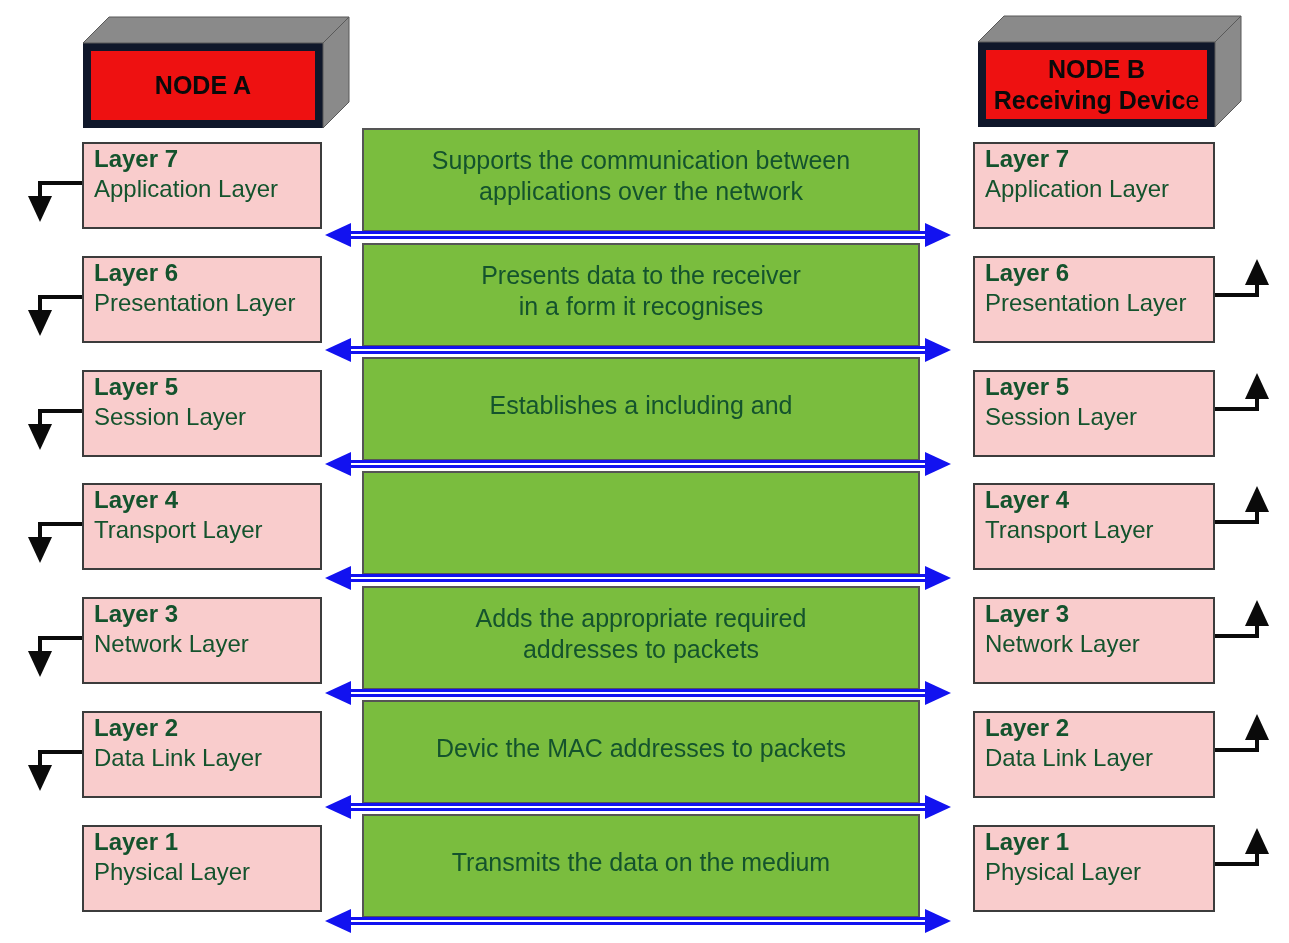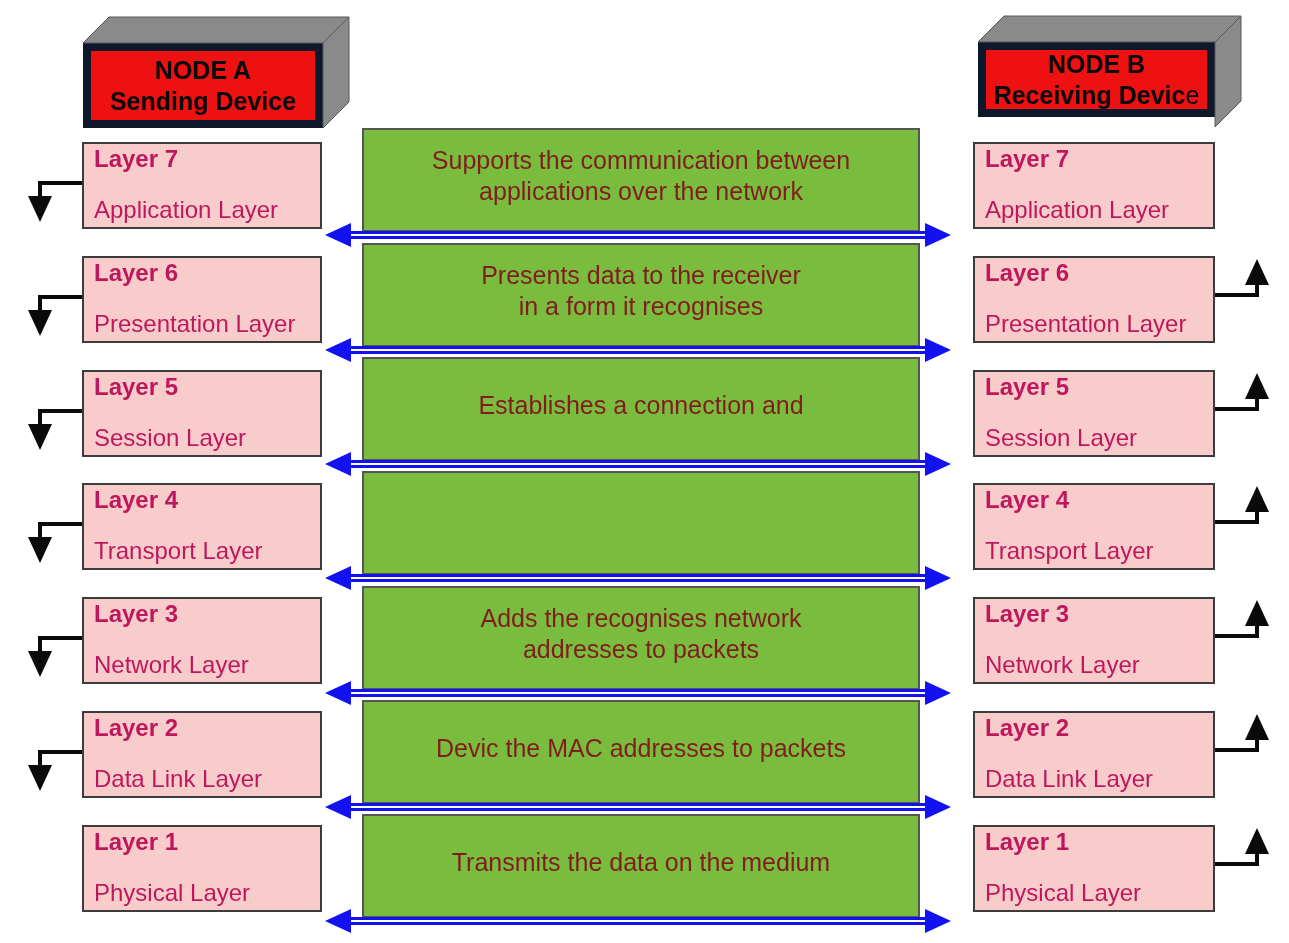--- a/index.html
+++ b/index.html
@@ -15,64 +15,63 @@
     position:absolute;
     background:#ee1111;
     border:8px solid #0f172a;
     box-sizing:border-box;
     display:flex;flex-direction:column;justify-content:center;align-items:center;
     text-align:center;
     font-weight:bold;font-size:25px;line-height:31px;color:#0a0a0a;
     z-index:2;
   }
   #node-a{left:83px;top:43px;width:240px;height:85px;}
-  #node-b{left:978px;top:42px;width:237px;height:75px;text-align:right;}
+  #node-b{left:978px;top:42px;width:237px;height:85px;text-align:right;}
   .node-tail{font-weight:normal;}
   
   .layer-box{
     position:absolute;
     width:240px;height:87px;
     background:#f9cccc;
     border:2px solid #3c3c3c;
     box-sizing:border-box;
-    display:flex;flex-direction:column;justify-content:space-between;
+    display:flex;flex-direction:column;justify-content:flex-start;
     padding-left:10px;padding-bottom:2px;
-    font-size:24px;line-height:30px;color:#be185d;
+    font-size:24px;line-height:30px;color:#14532d;
     z-index:2;
   }
   .layer-box .layer-title{font-weight:bold;}
   .col-left .layer-box{left:82px;}
   .col-right .layer-box{left:973px;width:242px;}
   
   .desc-box{
     position:absolute;
     left:362px;width:558px;height:104px;
     background:#7abd3e;
     border:2px solid #555555;
     box-sizing:border-box;
     display:flex;flex-direction:column;justify-content:center;align-items:center;
     text-align:center;
     padding-bottom:8px;
-    font-size:25px;line-height:31px;color:#7f1d1d;
+    font-size:25px;line-height:31px;color:#14532d;
     z-index:1;
   }
   
   #overlay{
     position:absolute;left:0;top:0;width:1289px;height:943px;
     z-index:5;pointer-events:none;
   }
 </style>
 </head>
 <body>
 
 <div id="stage">
 
   <div class="node-front" id="node-a">
     <div>NODE A</div>
-    <div>Sending Device</div>
   </div>
 
   <div class="node-front" id="node-b">
     <div>NODE B</div>
     <div><span>Receiving Devic</span><span class="node-tail">e</span></div>
   </div>
 
   <div class="col-left">
     <div class="layer-box" style="top:142px">
       <div class="layer-title">Layer 7</div>
@@ -138,26 +137,26 @@
   <div>
     <div class="desc-box" style="top:128px">
       <div>Supports the communication between</div>
       <div>applications over the network</div>
     </div>
     <div class="desc-box" style="top:243px">
       <div>Presents data to the receiver</div>
       <div>in a form it recognises</div>
     </div>
     <div class="desc-box" style="top:357px">
-      <div>Establishes a connection and</div>
+      <div>Establishes a including and</div>
     </div>
     <div class="desc-box" style="top:471px">
     </div>
     <div class="desc-box" style="top:586px">
-      <div>Adds the recognises network</div>
+      <div>Adds the appropriate required</div>
       <div>addresses to packets</div>
     </div>
     <div class="desc-box" style="top:700px">
       <div>Devic the MAC addresses to packets</div>
       <div></div>
     </div>
     <div class="desc-box" style="top:814px">
       <div>Transmits the data on the medium</div>
       <div></div>
     </div>

